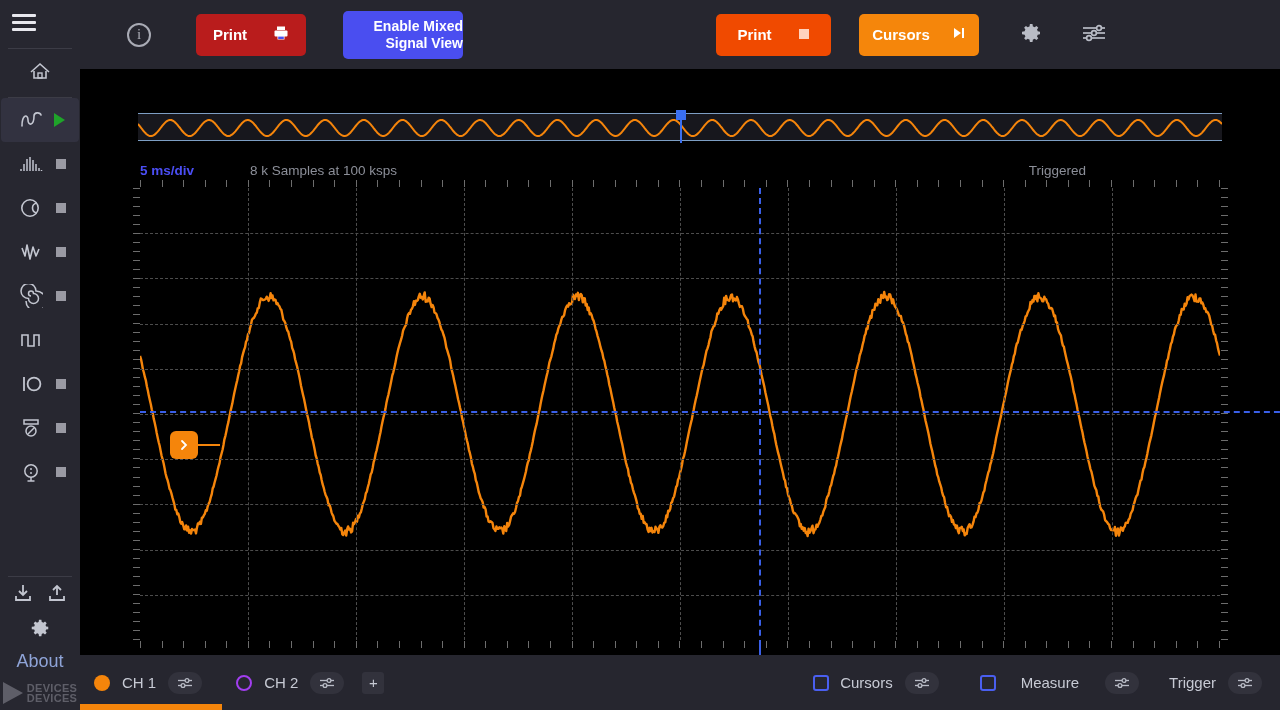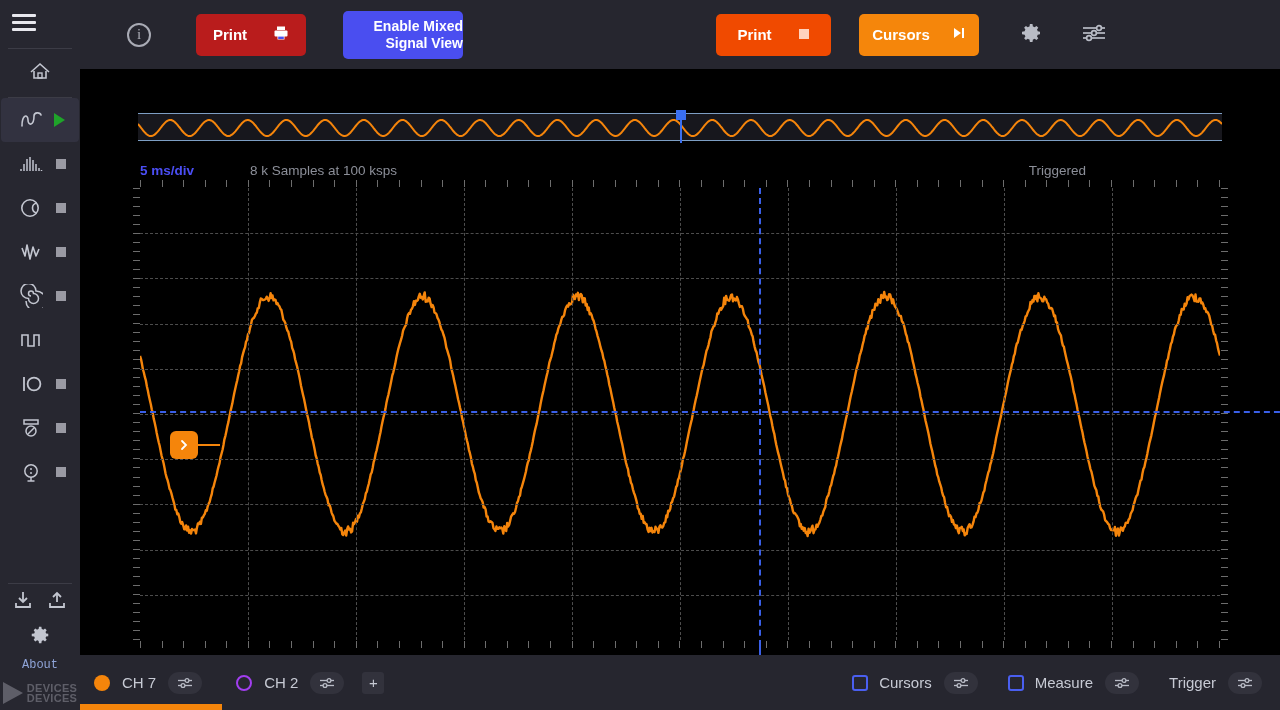--- a/index.html
+++ b/index.html
@@ -31,21 +31,21 @@
   .side-item .ic { width: 34px; margin-left: 14px; display:flex; align-items:center; justify-content:center; color:#bfc2cc; }
   .side-item.home .ic { margin-left: 0; }
   .side-item.active { background: #323240; border-radius: 4px; width: 78px; }
   .side-item .state { position: absolute; right: 14px; width: 10px; height: 10px; }
   .state.sq { background: #9a9aa3; }
   .state.play { width:0;height:0;border-left:11px solid #1fa32a;border-top:7px solid transparent;border-bottom:7px solid transparent;background:none;}
 
   #side-bottom { margin-top: auto; width: 80px; display:flex; flex-direction:column; align-items:center; padding-bottom: 6px;}
   #side-bottom .row-io { display:flex; gap: 14px; align-items:center; justify-content:center; height: 36px; }
   #side-bottom .gear-w { height: 34px; display:flex; align-items:center; }
-  .about-lbl { color:#8fa4d8; font-size:12px; margin-top: 4px; font-family: Liberation Mono, monospace; }
+  .about-lbl { color:#8fa4d8; font-size:18px; margin-top: 4px; }
   .adi-logo { display:flex; align-items:center; gap:4px; margin-top: 10px; opacity:.55; }
   .adi-tri { width:0;height:0;border-left:20px solid #8c8c96;border-top:11px solid transparent;border-bottom:11px solid transparent;}
   .adi-txt { color:#8c8c96; font-size:11px; font-weight:bold; line-height:10px; letter-spacing:.3px;}
 
   
   #topbar {
     position:absolute; left:80px; top:0; width:1200px; height:69px;
     background:#26262f; display:flex; align-items:center;
   }
   .info-ic { margin-left: 47px; width:24px;height:24px;border:2px solid #a9abb5;border-radius:50%;
@@ -631,21 +631,21 @@
 
     <div class="scale-row">
       <span id="ch1scale">20 mV/div (±2.5)</span>
       <span id="ch2scale">2 V/div (±25.0)</span>
     </div>
   </div>
 
   <div id="bottombar">
     <div class="chan" style="margin-left:14px;">
       <span class="dot fill-o"></span>
-      <span class="chan-lbl">CH 7</span>
+      <span class="chan-lbl">CH 1</span>
       <span class="pill">
         <svg width="16" height="12" viewBox="0 0 16 12">
             <g stroke="#b9bcc6" stroke-width="1.3" fill="none">
               <line x1="1" y1="3.5" x2="15" y2="3.5"></line>
               <line x1="1" y1="8.5" x2="15" y2="8.5"></line>
             </g>
             <circle cx="10" cy="3.5" r="1.9" fill="#32323c" stroke="#b9bcc6" stroke-width="1.3"></circle>
             <circle cx="6" cy="8.5" r="1.9" fill="#32323c" stroke="#b9bcc6" stroke-width="1.3"></circle>
           </svg>
       </span>
@@ -676,21 +676,21 @@
             <g stroke="#b9bcc6" stroke-width="1.3" fill="none">
               <line x1="1" y1="3.5" x2="15" y2="3.5"></line>
               <line x1="1" y1="8.5" x2="15" y2="8.5"></line>
             </g>
             <circle cx="10" cy="3.5" r="1.9" fill="#32323c" stroke="#b9bcc6" stroke-width="1.3"></circle>
             <circle cx="6" cy="8.5" r="1.9" fill="#32323c" stroke="#b9bcc6" stroke-width="1.3"></circle>
           </svg>
       </span>
     </div>
 
-    <div class="chan" style="margin-left:30px;">
+    <div class="chan" style="margin-left:41px;gap:14px;">
       <span class="chk"></span>
       <span class="rlbl">Measure</span>
       <span class="pill">
         <svg width="16" height="12" viewBox="0 0 16 12">
             <g stroke="#b9bcc6" stroke-width="1.3" fill="none">
               <line x1="1" y1="3.5" x2="15" y2="3.5"></line>
               <line x1="1" y1="8.5" x2="15" y2="8.5"></line>
             </g>
             <circle cx="10" cy="3.5" r="1.9" fill="#32323c" stroke="#b9bcc6" stroke-width="1.3"></circle>
             <circle cx="6" cy="8.5" r="1.9" fill="#32323c" stroke="#b9bcc6" stroke-width="1.3"></circle>

